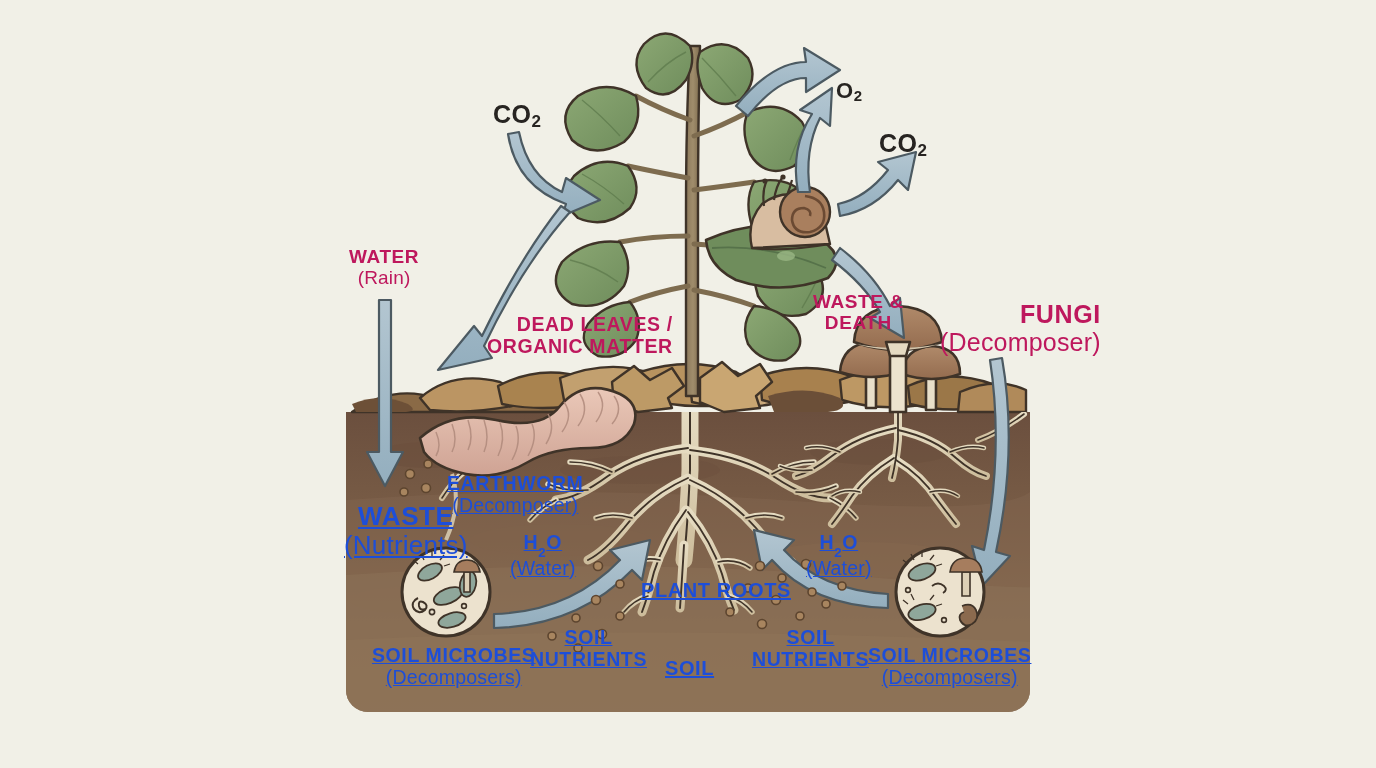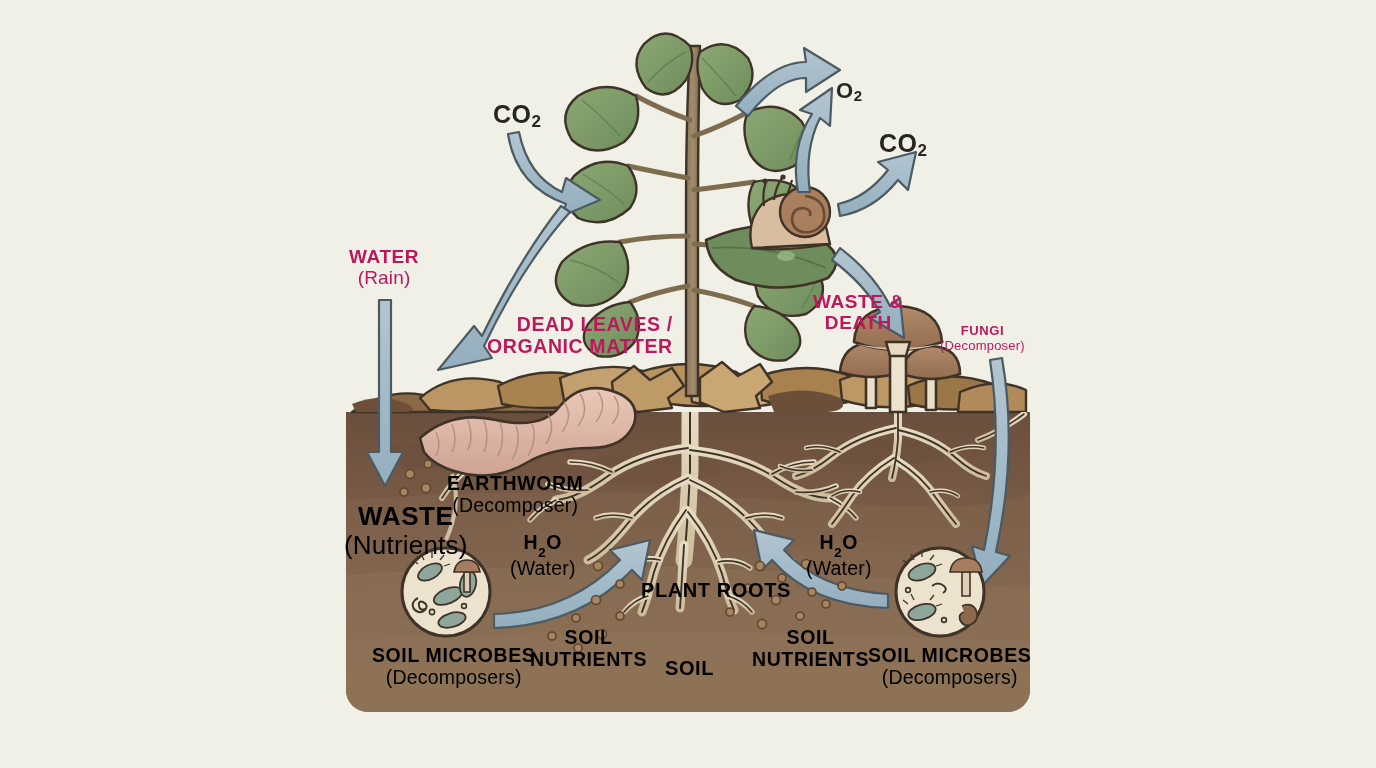--- a/index.html
+++ b/index.html
@@ -38,21 +38,21 @@
     display: block;
     font-weight: 700;
     letter-spacing: 0.6px;
   }
   .lbl .sub {
     display: block;
     font-weight: 400;
     letter-spacing: 0.2px;
   }
   .dark .cap, .dark .sub { color: #be185d; }
-  .light .cap, .light .sub { color: #000000; }
+  .light .cap, .light .sub { color: #1d4ed8; text-decoration: underline; }
   .chem {
     position: absolute;
     font-weight: 700;
     color: #272421;
     letter-spacing: 0.5px;
     white-space: nowrap;
     pointer-events: none;
   }
   .chem sub {
     font-size: 0.68em;
@@ -482,21 +482,21 @@
   <div class="lbl dark" style="left:487px; top:314px; font-size:19.5px; text-align:right;">
     <span class="cap">DEAD LEAVES /</span>
     <span class="cap">ORGANIC MATTER</span>
   </div>
 
   <div class="lbl dark" style="left:801px; top:291px; font-size:19px;margin-left:12px;">
     <span class="cap">WASTE &amp;</span>
     <span class="cap">DEATH</span>
   </div>
 
-  <div class="lbl dark" style="left:940px; top:324px; font-size:13px;">
+  <div class="lbl dark" style="left:940px; top:300px; font-size:25px;text-align:right;">
     <span class="cap">FUNGI</span>
     <span class="sub">(Decomposer)</span>
   </div>
 
   <div class="lbl light" style="left:447px; top:473px; font-size:19.5px;">
     <span class="cap">EARTHWORM</span>
     <span class="sub">(Decomposer)</span>
   </div>
 
   <div class="lbl light" style="left:344px; top:502px; font-size:26px;">

